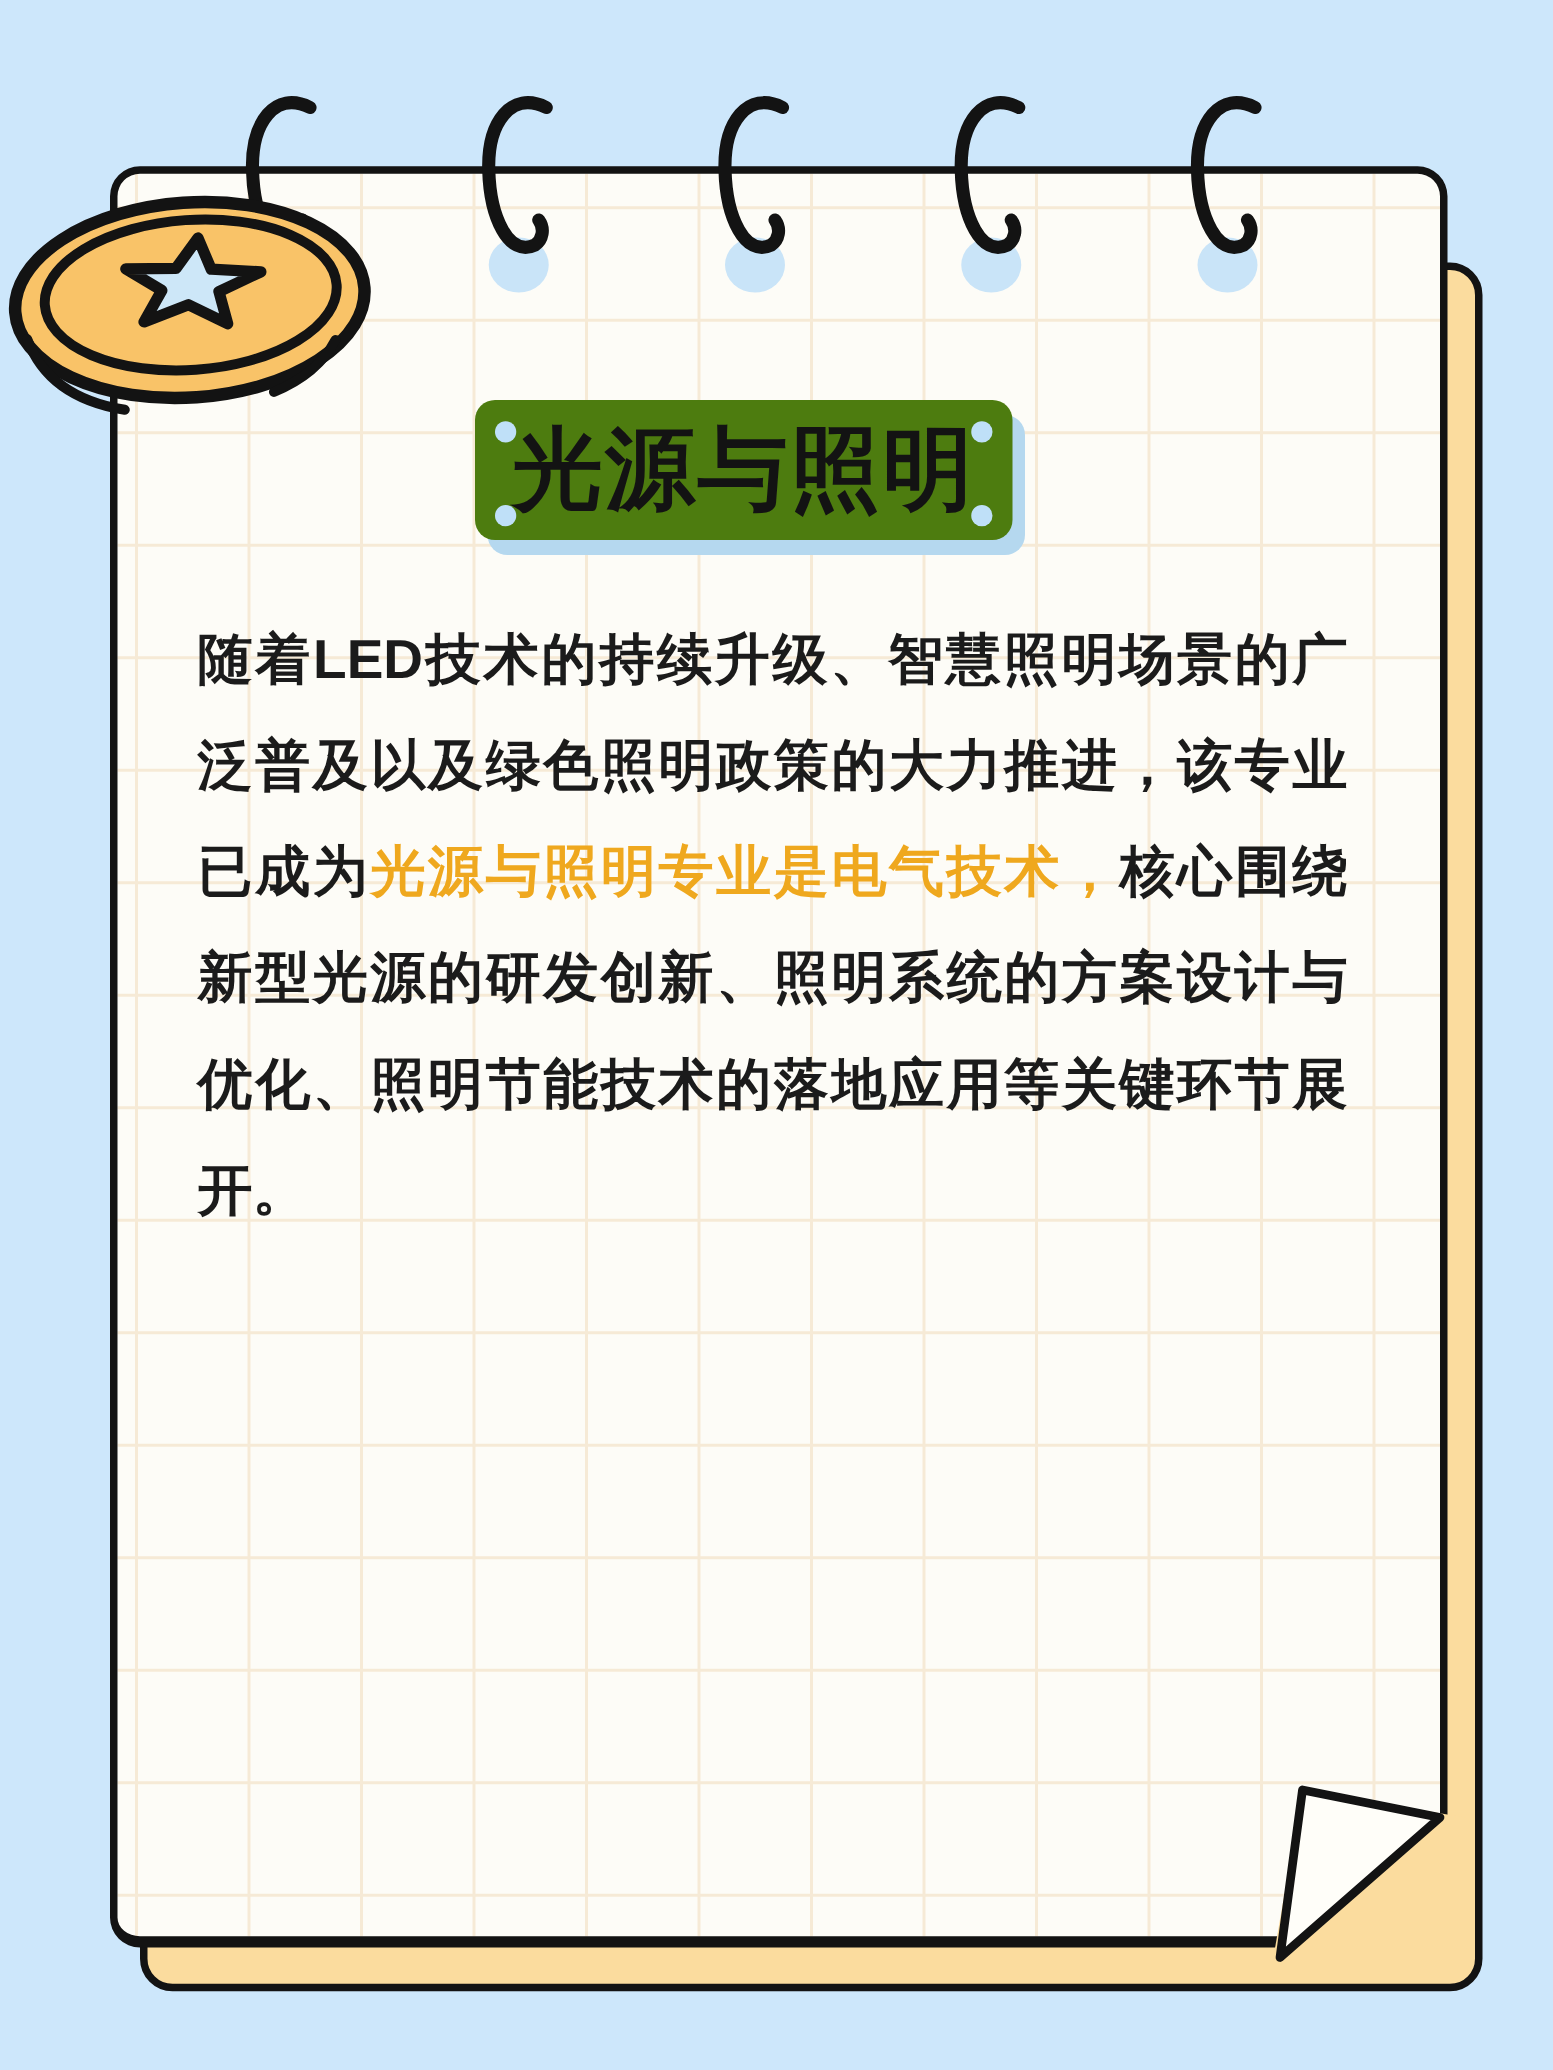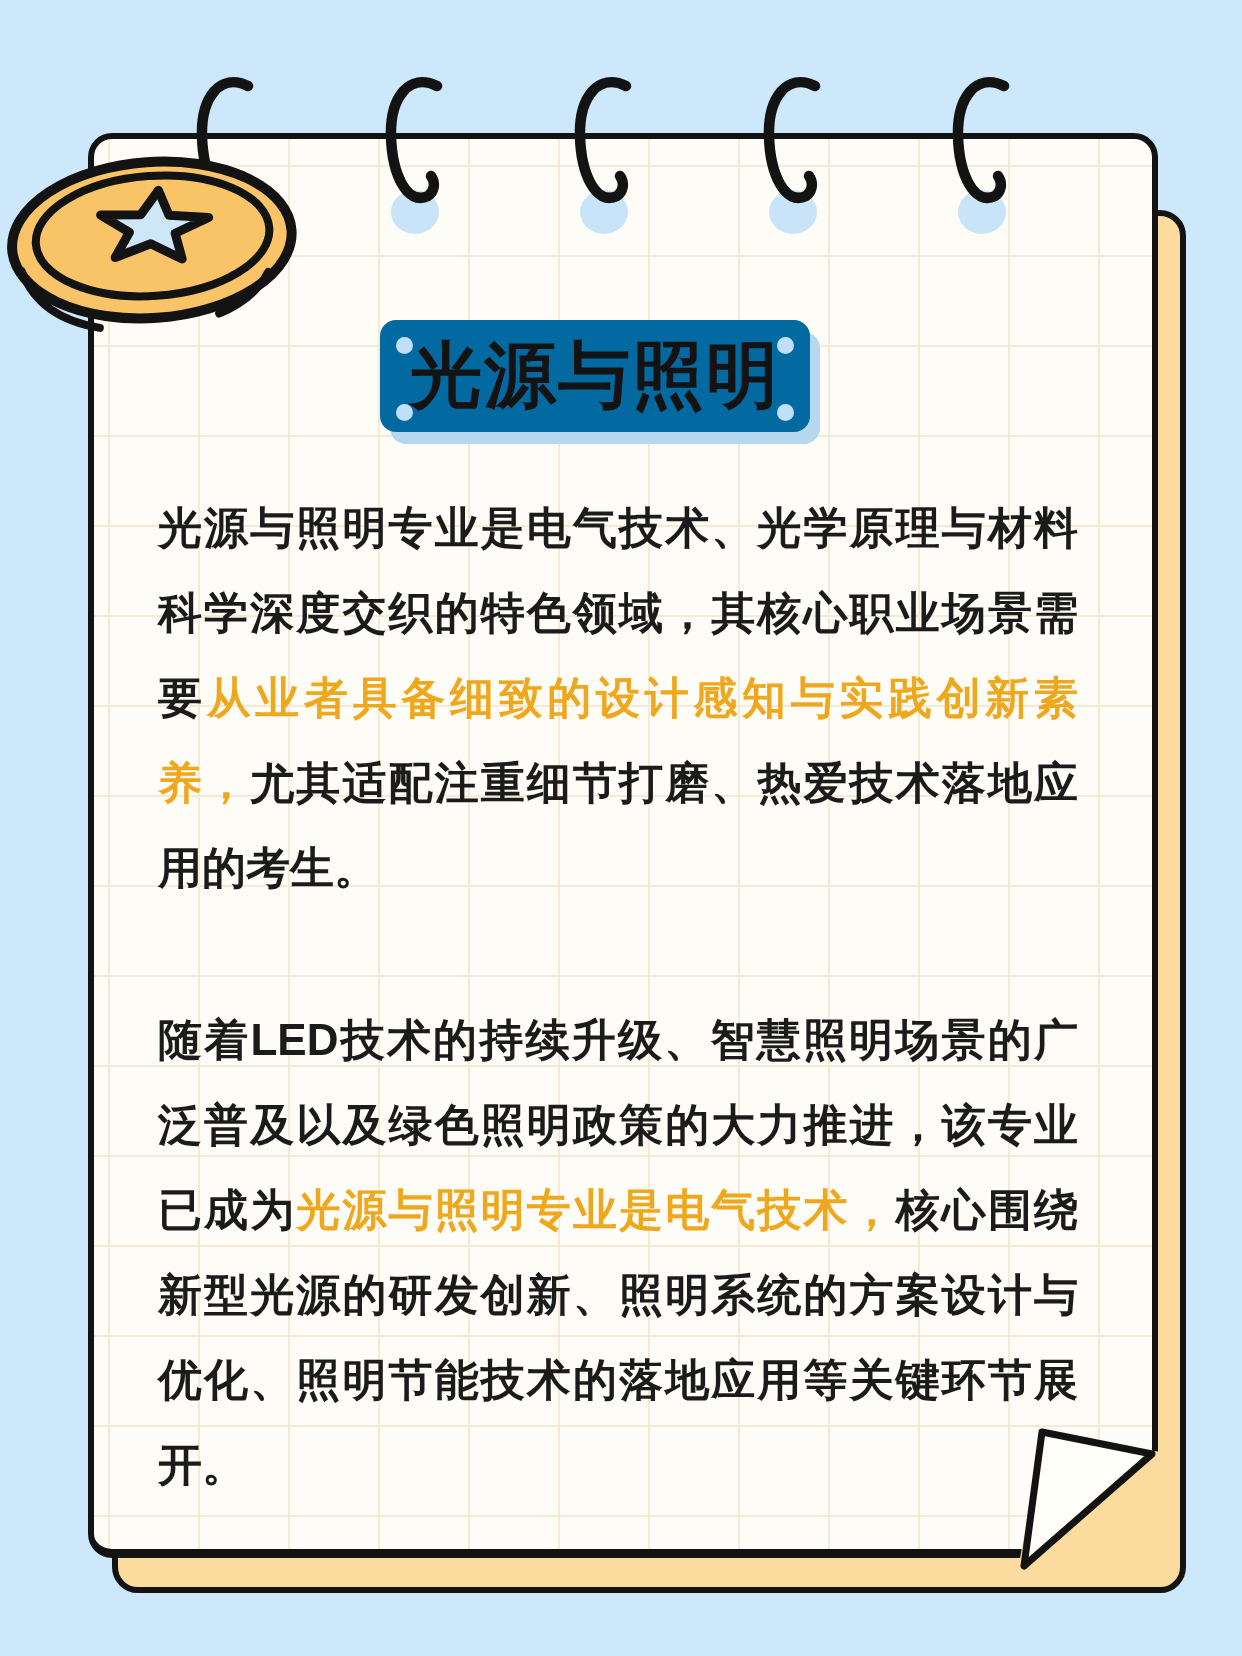--- a/index.html
+++ b/index.html
@@ -37,21 +37,21 @@
 
   
   .ring{position:absolute;width:64px;height:140px;z-index:4;}
 
   
   .corner{position:absolute;left:1000px;top:1402px;width:172px;height:172px;z-index:5;}
 
   
   .banner{
     position:absolute;left:380px;top:320px;width:430px;height:112px;
-    background:#0369a1;border-radius:16px;
+    background:#4d7c0f;border-radius:16px;
     box-shadow:10px 12px 0 #b5d8ef;
     display:flex;align-items:center;justify-content:center;z-index:6;
   }
   .banner h1{
     margin:0;font-size:72px;font-weight:900;color:#131313;letter-spacing:2px;
   }
   .dot{position:absolute;width:17px;height:17px;border-radius:50%;background:#bfe0f8;}
   .dot.tl{left:16px;top:17px;}
   .dot.tr{right:16px;top:17px;}
   .dot.bl{left:16px;bottom:11px;}
@@ -109,21 +109,20 @@
 
   <div class="banner">
     <span class="dot tl"></span>
     <span class="dot tr"></span>
     <span class="dot bl"></span>
     <span class="dot br"></span>
     <h1>光源与照明</h1>
   </div>
 
   <div class="content">
-      <p><span>光源与照明专业是电气技术、光学原理与材料科学深度交织的特色领域，其核心职业场景需要</span><span class="hl">从业者具备细致的设计感知与实践创新素养，</span><span>尤其适配注重细节打磨、热爱技术落地应用的考生。</span></p>
       <p><span>随着LED技术的持续升级、智慧照明场景的广泛普及以及绿色照明政策的大力推进，该专业已成为</span><span class="hl">光源与照明专业是电气技术，</span><span>核心围绕新型光源的研发创新、照明系统的方案设计与优化、照明节能技术的落地应用等关键环节展开。</span></p>
     </div>
 
   <div class="coin">
     <svg viewBox="0 0 300 188" width="300" height="188">
       <ellipse cx="150" cy="92" rx="140" ry="78" fill="#f9c368" stroke="#131313" stroke-width="10"></ellipse>
       <ellipse cx="151" cy="88" rx="117" ry="60" fill="none" stroke="#131313" stroke-width="8"></ellipse>
       <path d="M 18 114 Q 32 162 92 176" fill="none" stroke="#131313" stroke-width="8" stroke-linecap="round"></path>
       <path d="M 212 170 Q 248 158 264 132" fill="none" stroke="#131313" stroke-width="8" stroke-linecap="round"></path>
       <polygon points="0,-52 12.9,-17.8 49.4,-16.1 20.9,6.8 30.6,42.1 0,22 -30.6,42.1 -20.9,6.8 -49.4,-16.1 -12.9,-17.8" transform="translate(152,80) scale(1.1,0.72) rotate(8)" fill="#cde7f8" stroke="#131313" stroke-width="9" stroke-linejoin="round" vector-effect="non-scaling-stroke"></polygon>

